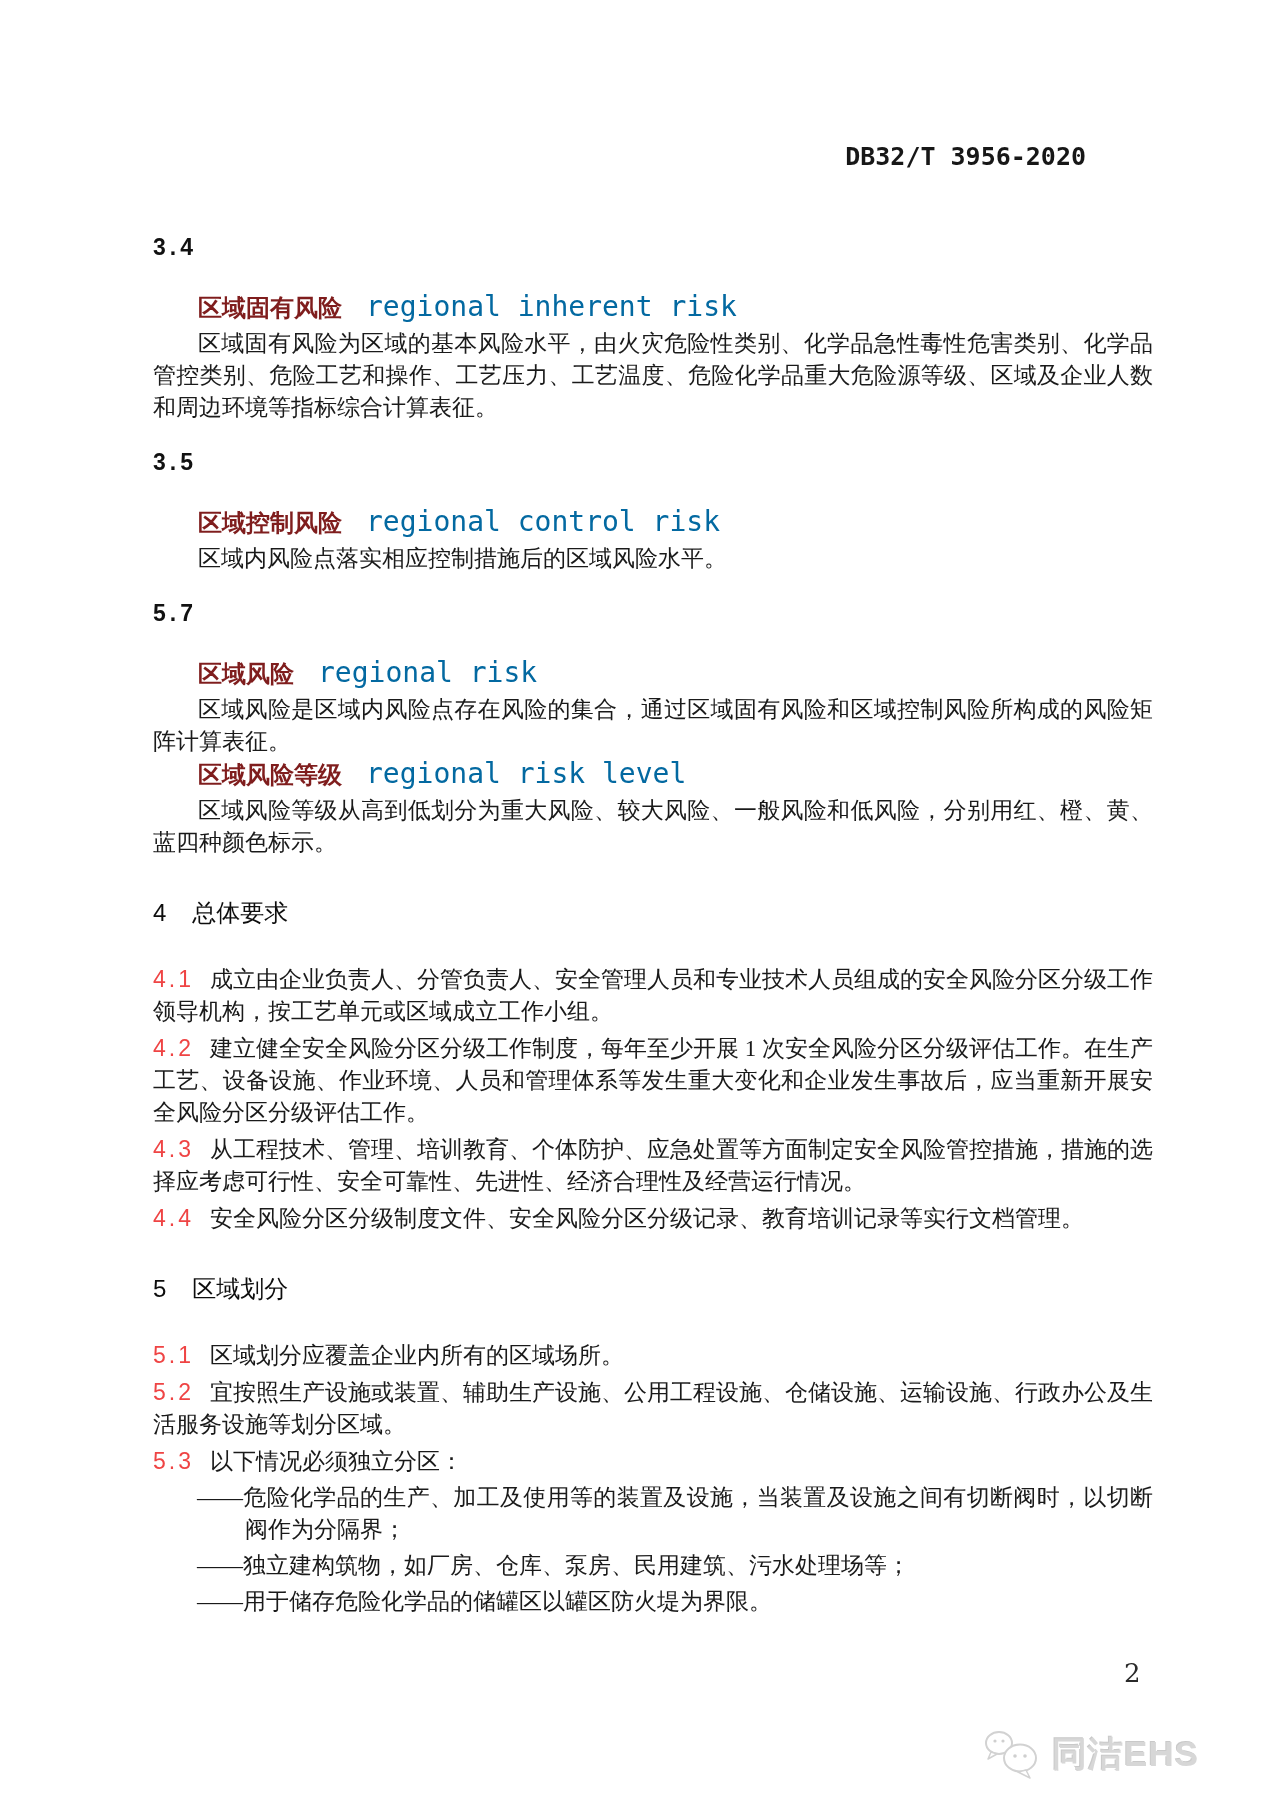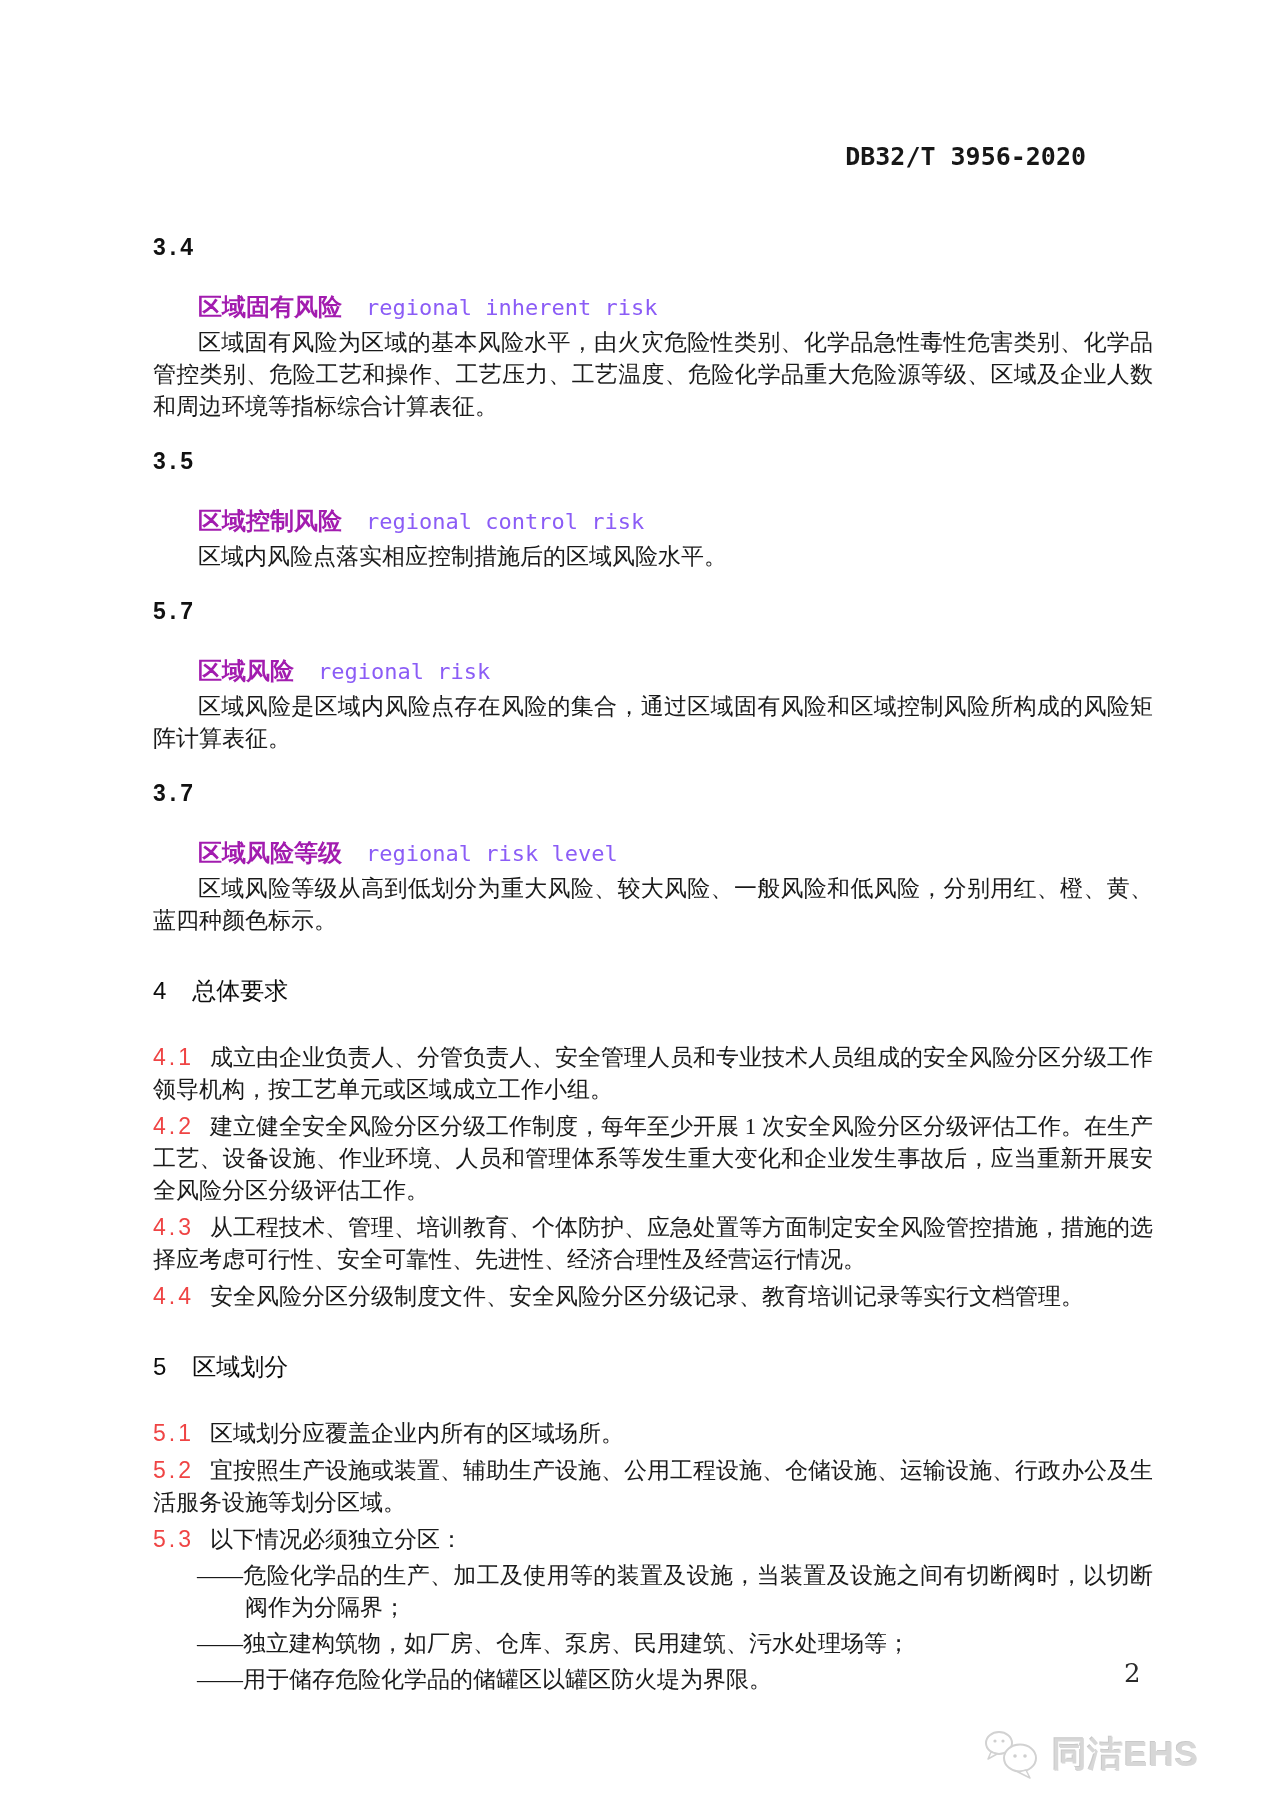--- a/index.html
+++ b/index.html
@@ -37,27 +37,27 @@
     font-size:23px;
     letter-spacing:4px;
     color:#111;
   }
   .cnum-line.first{margin-top:54px;}
   .term-line{margin:0 0 0 45px;}
   .term-zh{
     font-family:"Liberation Sans","DejaVu Sans",sans-serif;
     font-weight:700;
     font-size:24px;
-    color:#a21caf;
+    color:#7f1d1d;
   }
   .term-en{
     margin-left:24px;
     font-family:"DejaVu Sans Mono","Liberation Mono",monospace;
-    font-size:22px;
-    color:#8b5cf6;
+    font-size:28px;
+    color:#0369a1;
   }
   .def{margin:3px 0 0 0;text-indent:45px;}
   .chapter{
     margin:38px 0 34px 0;
     font-family:"Liberation Sans","DejaVu Sans",sans-serif;
     font-weight:400;
     font-size:24px;
     color:#0d0d0d;
     line-height:32px;
   }
@@ -122,21 +122,20 @@
       <span class="term-zh">区域控制风险</span><span class="term-en">regional control risk</span>
     </p>
     <p class="def">区域内风险点落实相应控制措施后的区域风险水平。</p>
 
     <p class="cnum-line">5.7</p>
     <p class="term-line">
       <span class="term-zh">区域风险</span><span class="term-en">regional risk</span>
     </p>
     <p class="def">区域风险是区域内风险点存在风险的集合，通过区域固有风险和区域控制风险所构成的风险矩阵计算表征。</p>
 
-    <p class="cnum-line">3.7</p>
     <p class="term-line">
       <span class="term-zh">区域风险等级</span><span class="term-en">regional risk level</span>
     </p>
     <p class="def">区域风险等级从高到低划分为重大风险、较大风险、一般风险和低风险，分别用红、橙、黄、蓝四种颜色标示。</p>
 
     <h2 class="chapter">
       <span class="ch-num">4</span><span class="ch-title">总体要求</span>
     </h2>
     <p class="clause">
       <span class="cnum">4.1</span><span class="ctext">成立由企业负责人、分管负责人、安全管理人员和专业技术人员组成的安全风险分区分级工作领导机构，按工艺单元或区域成立工作小组。</span>

